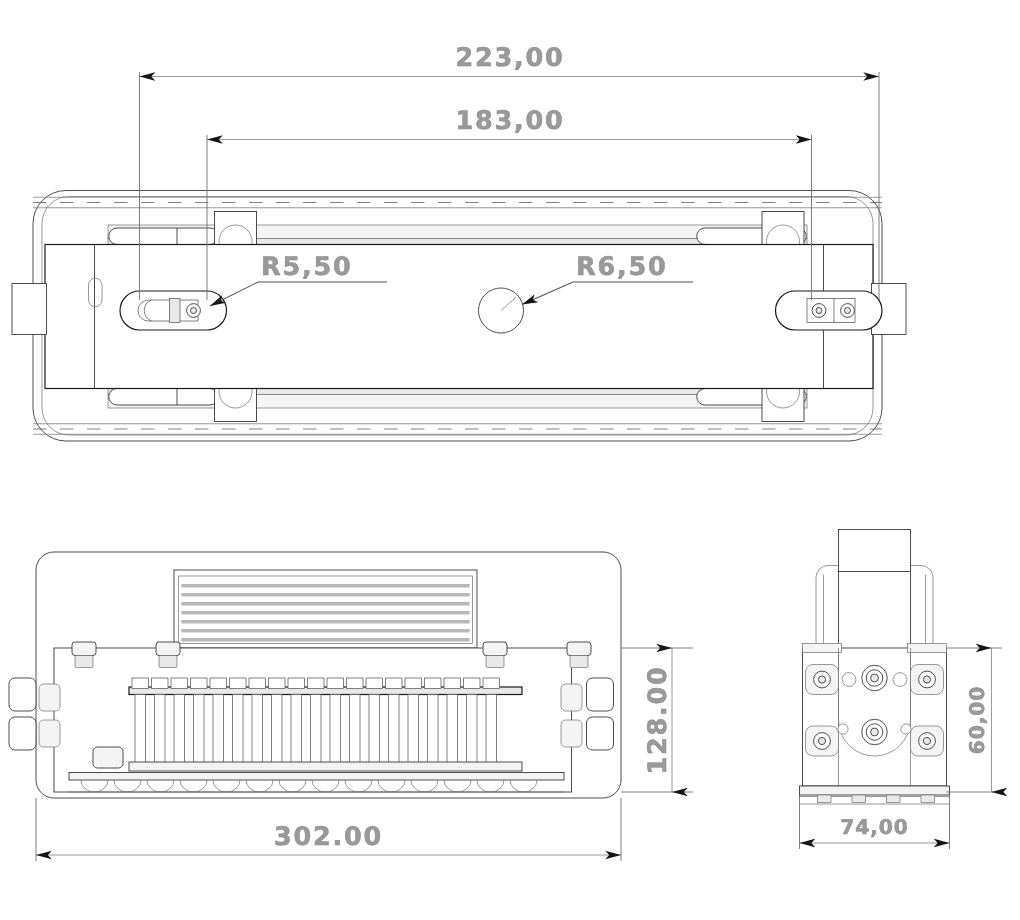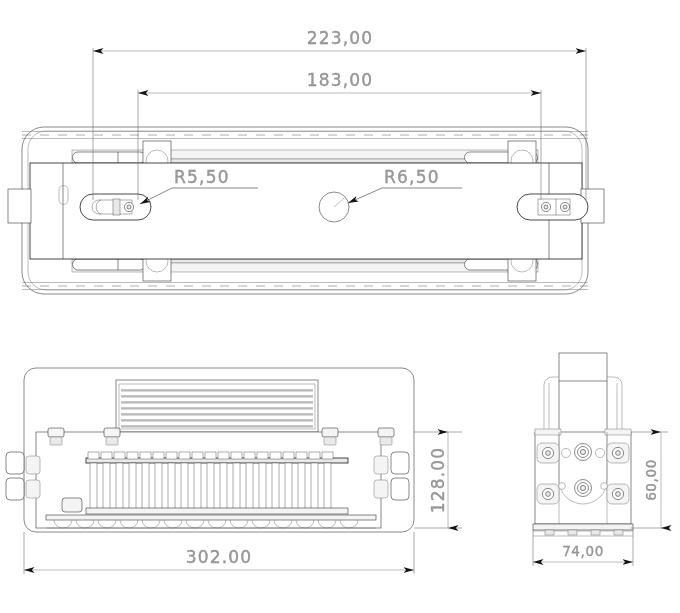--- a/index.html
+++ b/index.html
@@ -10,20 +10,21 @@
   }
   body {
     font-family: "Liberation Sans", sans-serif;
   }
   #drawing-root {
     position: relative;
     width: 680px;
     height: 613px;
     background: #ffffff;
     overflow: hidden;
+    font-weight: bold;
   }
   svg.cad {
     display: block;
     width: 680px;
     height: 613px;
   }
   
   .ln      { stroke: #1a1a1a; stroke-width: 0.8; fill: none; }
   .ln-thin { stroke: #3a3a3a; stroke-width: 0.6; fill: none; }
   .ln-vthin{ stroke: #585858; stroke-width: 0.5; fill: none; }

